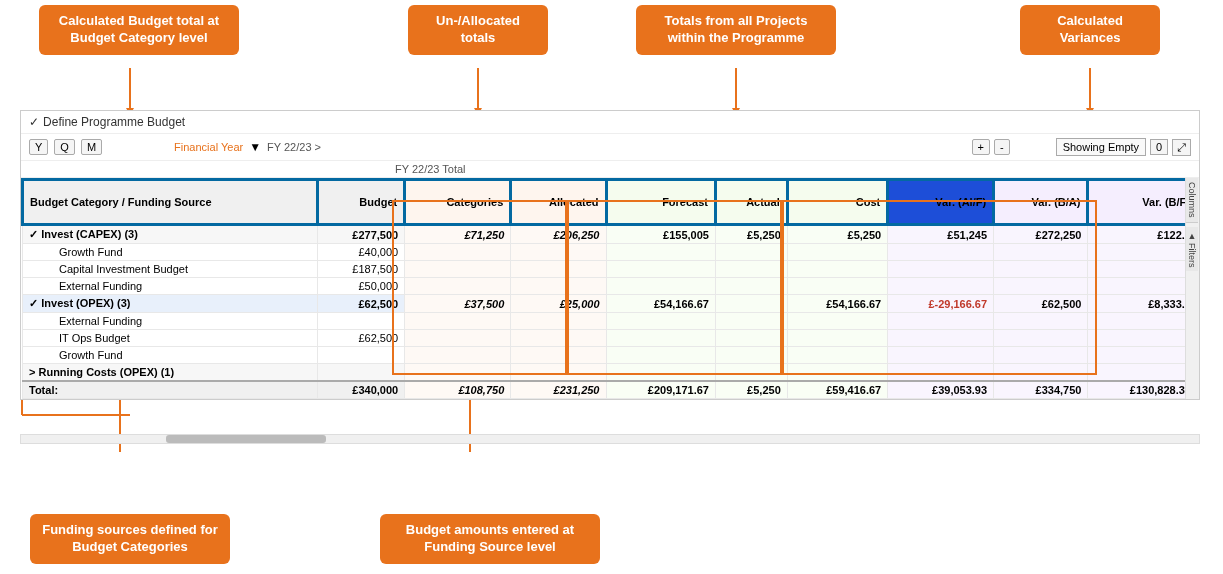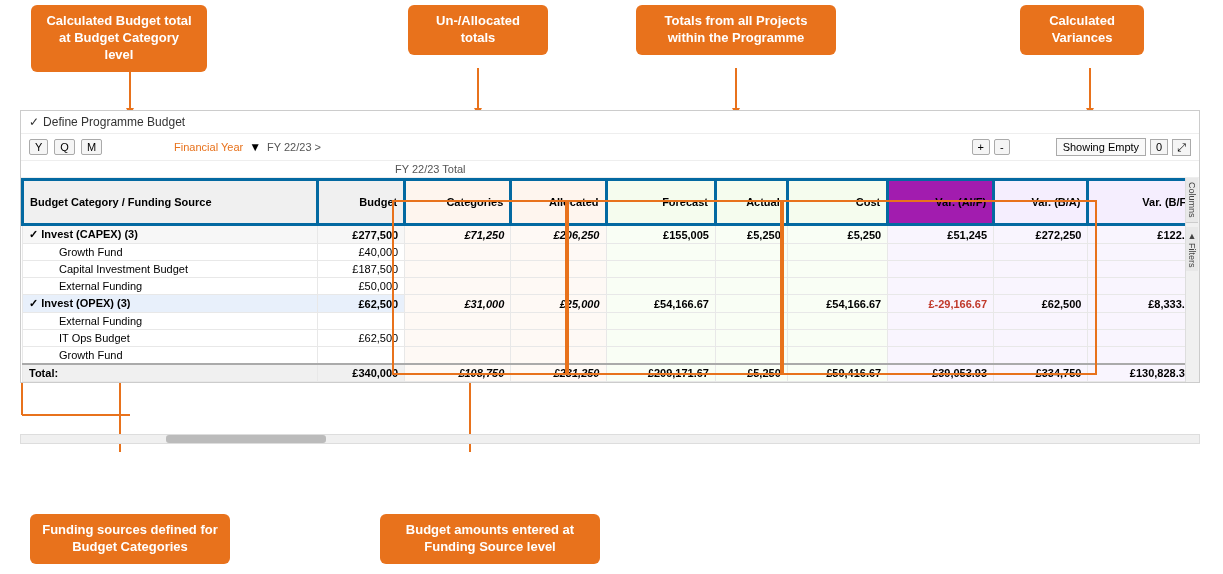--- a/index.html
+++ b/index.html
@@ -213,30 +213,30 @@
       width: 160px;
       height: 100%;
       background: #bbb;
       border-radius: 3px;
       margin-left: 145px;
     }
   </style>
 </head>
 <body>
 
-<div class="callout" style="left:31px; top:5px; width:176px;">Calculated Budget total at
+<div class="callout" style="left:39px; top:5px; width:200px;">Calculated Budget total at
 Budget Category level</div>
 
 <div class="callout" style="left:408px; top:5px; width:140px;">Un-/Allocated
 totals</div>
 
 <div class="callout" style="left:636px; top:5px; width:200px;">Totals from all Projects
 within the Programme</div>
 
-<div class="callout" style="left:1020px; top:5px; width:124px;">Calculated
+<div class="callout" style="left:1020px; top:5px; width:140px;">Calculated
 Variances</div>
 
 <svg class="arrows-svg">
 
   <line x1="130" y1="68" x2="130" y2="112" stroke="#e8721c" stroke-width="2"></line>
   <polygon points="130,115 126,108 134,108" fill="#e8721c"></polygon>
 
   <line x1="478" y1="68" x2="478" y2="112" stroke="#e8721c" stroke-width="2"></line>
   <polygon points="478,115 474,108 482,108" fill="#e8721c"></polygon>
 
@@ -291,21 +291,21 @@
     <table class="budget-table">
       <thead>
         <tr>
           <th class="col-category">Budget Category / Funding Source</th>
           <th>Budget</th>
           <th style="background:#fef5ee;">Categories</th>
           <th style="background:#fef5ee;">Allocated</th>
           <th style="background:#f5fcee;">Forecast</th>
           <th style="background:#f5fcee;">Actual</th>
           <th style="background:#f5fcee;">Cost</th>
-          <th style="background:#a21caf;">Var. (Al/F)</th>
+          <th style="background:#1d4ed8;">Var. (Al/F)</th>
           <th style="background:#f5eefe;">Var. (B/A)</th>
           <th style="background:#f5eefe;">Var. (B/F)</th>
         </tr>
       </thead>
       <tbody id="table-body">
       <tr class="row-group">
             <td class="col-category ">✓  Invest (CAPEX) (3)</td>
             <td class="">£277,500</td>
             <td class="col-unalloc">£71,250</td>
             <td class="col-alloc">£206,250</td>
@@ -348,21 +348,21 @@
             <td class="col-forecast"></td>
             <td class="col-actual"></td>
             <td class="col-cost"></td>
             <td class="col-var1"></td>
             <td class="col-var2"></td>
             <td class="col-var3"></td>
           </tr>
           <tr class="row-subgroup">
             <td class="col-category ">✓  Invest (OPEX) (3)</td>
             <td class="">£62,500</td>
-            <td class="col-unalloc">£31,000</td>
+            <td class="col-unalloc">£37,500</td>
             <td class="col-alloc">£25,000</td>
             <td class="col-forecast">£54,166.67</td>
             <td class="col-actual"></td>
             <td class="col-cost">£54,166.67</td>
             <td class="col-var1 red-text">£-29,166.67</td>
             <td class="col-var2">£62,500</td>
             <td class="col-var3">£8,333...</td>
           </tr>
           <tr class="row-child">
             <td class="col-category indent-2">External Funding</td>
@@ -383,20 +383,32 @@
             <td class="col-alloc"></td>
             <td class="col-forecast"></td>
             <td class="col-actual"></td>
             <td class="col-cost"></td>
             <td class="col-var1"></td>
             <td class="col-var2"></td>
             <td class="col-var3"></td>
           </tr>
           <tr class="row-child">
             <td class="col-category indent-2">Growth Fund</td>
+            <td class=""></td>
+            <td class="col-unalloc"></td>
+            <td class="col-alloc"></td>
+            <td class="col-forecast"></td>
+            <td class="col-actual"></td>
+            <td class="col-cost"></td>
+            <td class="col-var1"></td>
+            <td class="col-var2"></td>
+            <td class="col-var3"></td>
+          </tr>
+          <tr class="row-group">
+            <td class="col-category ">&gt;  Running Costs (OPEX) (1)</td>
             <td class=""></td>
             <td class="col-unalloc"></td>
             <td class="col-alloc"></td>
             <td class="col-forecast"></td>
             <td class="col-actual"></td>
             <td class="col-cost"></td>
             <td class="col-var1"></td>
             <td class="col-var2"></td>
             <td class="col-var3"></td>
           </tr>

